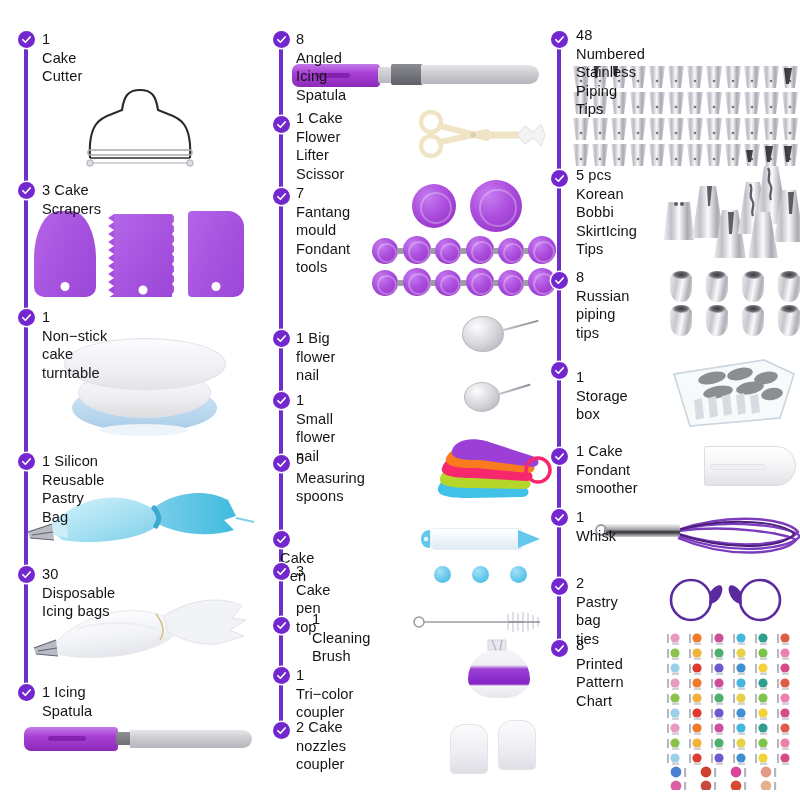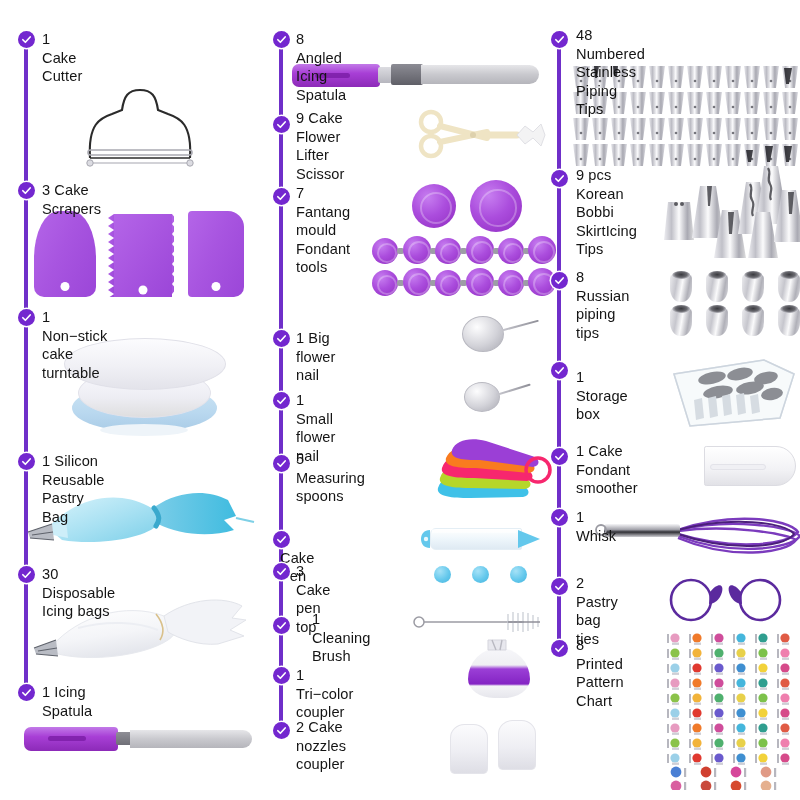--- a/index.html
+++ b/index.html
@@ -320,21 +320,21 @@
       <div class="sp-neck" style="left:99px;top:6px;width:32px;height:21px;border-radius:2px;background:linear-gradient(180deg,#8c8c94,#5f5f67)"></div>
       <div class="sp-blade" style="left:129px;top:7px;width:118px;height:19px"></div>
     </div>
 
     <div class="item">
       <div class="check" style="left:5px;top:116px">
         <svg viewBox="0 0 24 24">
             <path d="M4 12.5 L9.5 18 L20 6.5" fill="none" stroke="#fff" stroke-width="3.6" stroke-linecap="round" stroke-linejoin="round"></path>
           </svg>
       </div>
-      <div class="label" style="left:28px;top:109px">9 Cake Flower
+      <div class="label" style="left:28px;top:109px">1 Cake Flower
 Lifter Scissor</div>
     </div>
     <div class="art" style="left:145px;top:108px;width:140px;height:56px">
       <svg viewBox="0 0 140 56" width="140" height="56">
         <g stroke="#efe4c4" fill="none" stroke-linecap="round">
           <circle cx="18" cy="14" r="10" stroke-width="4.5"></circle>
           <circle cx="18" cy="38" r="10" stroke-width="4.5"></circle>
           <path d="M27 18 L74 30" stroke-width="6"></path>
           <path d="M27 34 L74 24" stroke-width="6"></path>
           <path d="M74 27 L104 27" stroke-width="7"></path>
@@ -661,21 +661,21 @@
         </g>
       </svg>
     </div>
 
     <div class="item">
       <div class="check" style="left:11px;top:170px">
         <svg viewBox="0 0 24 24">
             <path d="M4 12.5 L9.5 18 L20 6.5" fill="none" stroke="#fff" stroke-width="3.6" stroke-linecap="round" stroke-linejoin="round"></path>
           </svg>
       </div>
-      <div class="label" style="left:36px;top:166px">9 pcs Korean Bobbi
+      <div class="label" style="left:36px;top:166px">5 pcs Korean Bobbi
 SkirtIcing
 Tips</div>
     </div>
     <div class="art" style="left:124px;top:162px;width:140px;height:100px">
       <svg viewBox="0 0 140 100" width="140" height="100">
         <defs>
             <linearGradient id="gk" x1="0" y1="0" x2="1" y2="0">
           <stop offset="0" stop-color="#ededf1"></stop>
               <stop offset="0.25" stop-color="#c0c0c8"></stop>
           <stop offset="0.5" stop-color="#fbfbfc"></stop>

